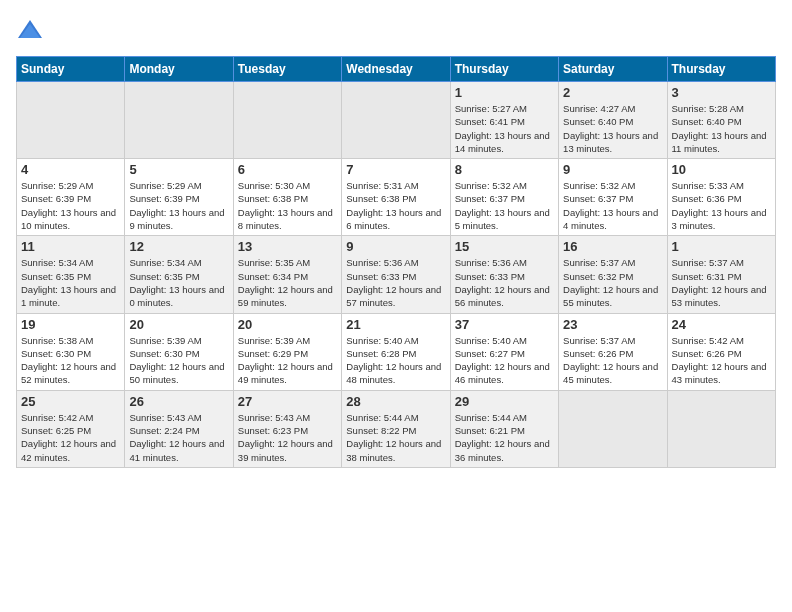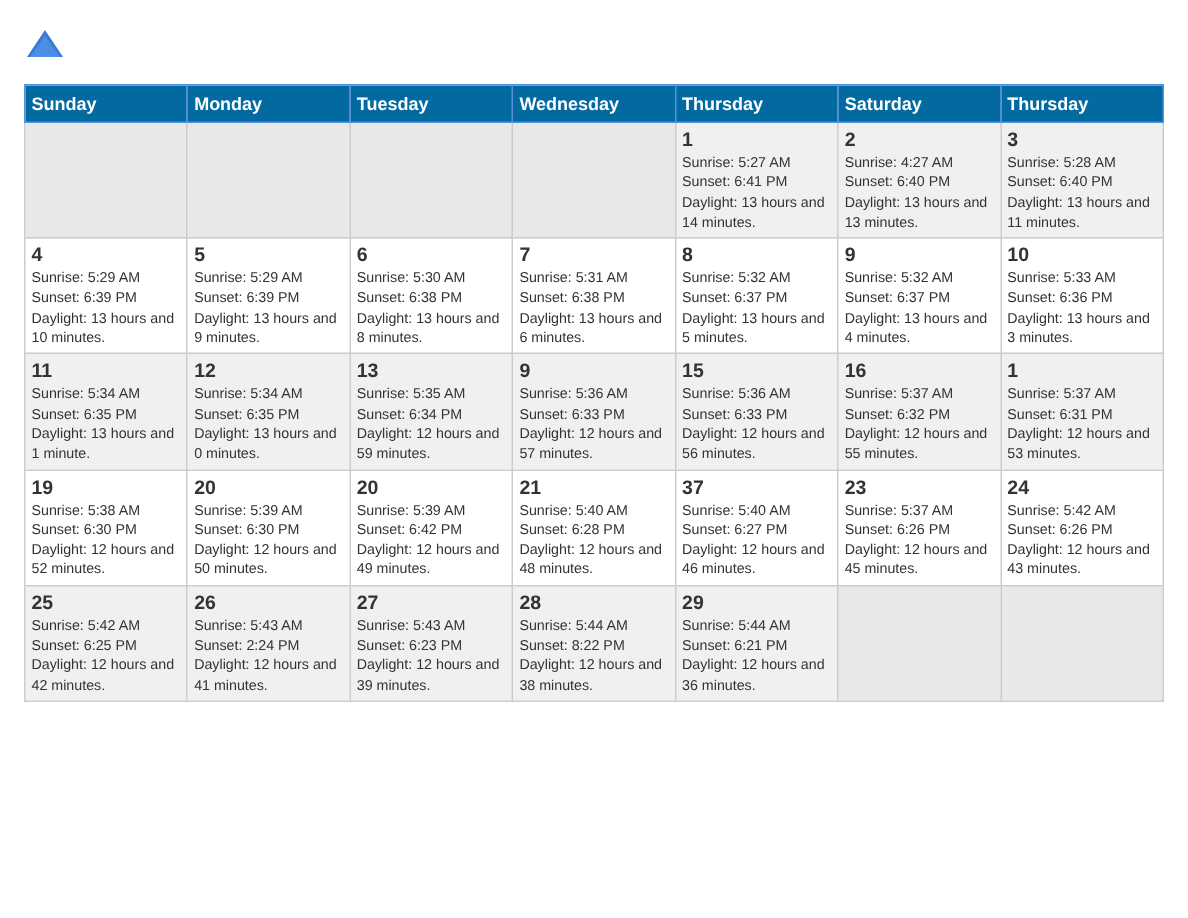--- a/index.html
+++ b/index.html
@@ -264,21 +264,21 @@
         <td>
           <span class="day-num">20</span>
           <div class="day-info">Sunrise: 5:39 AM
 Sunset: 6:30 PM
 Daylight: 12 hours
 and 50 minutes.</div>
         </td>
         <td>
           <span class="day-num">20</span>
           <div class="day-info">Sunrise: 5:39 AM
-Sunset: 6:42 PM
+Sunset: 6:29 PM
 Daylight: 12 hours
 and 49 minutes.</div>
         </td>
         <td>
           <span class="day-num">21</span>
           <div class="day-info">Sunrise: 5:40 AM
 Sunset: 6:28 PM
 Daylight: 12 hours
 and 48 minutes.</div>
         </td>

